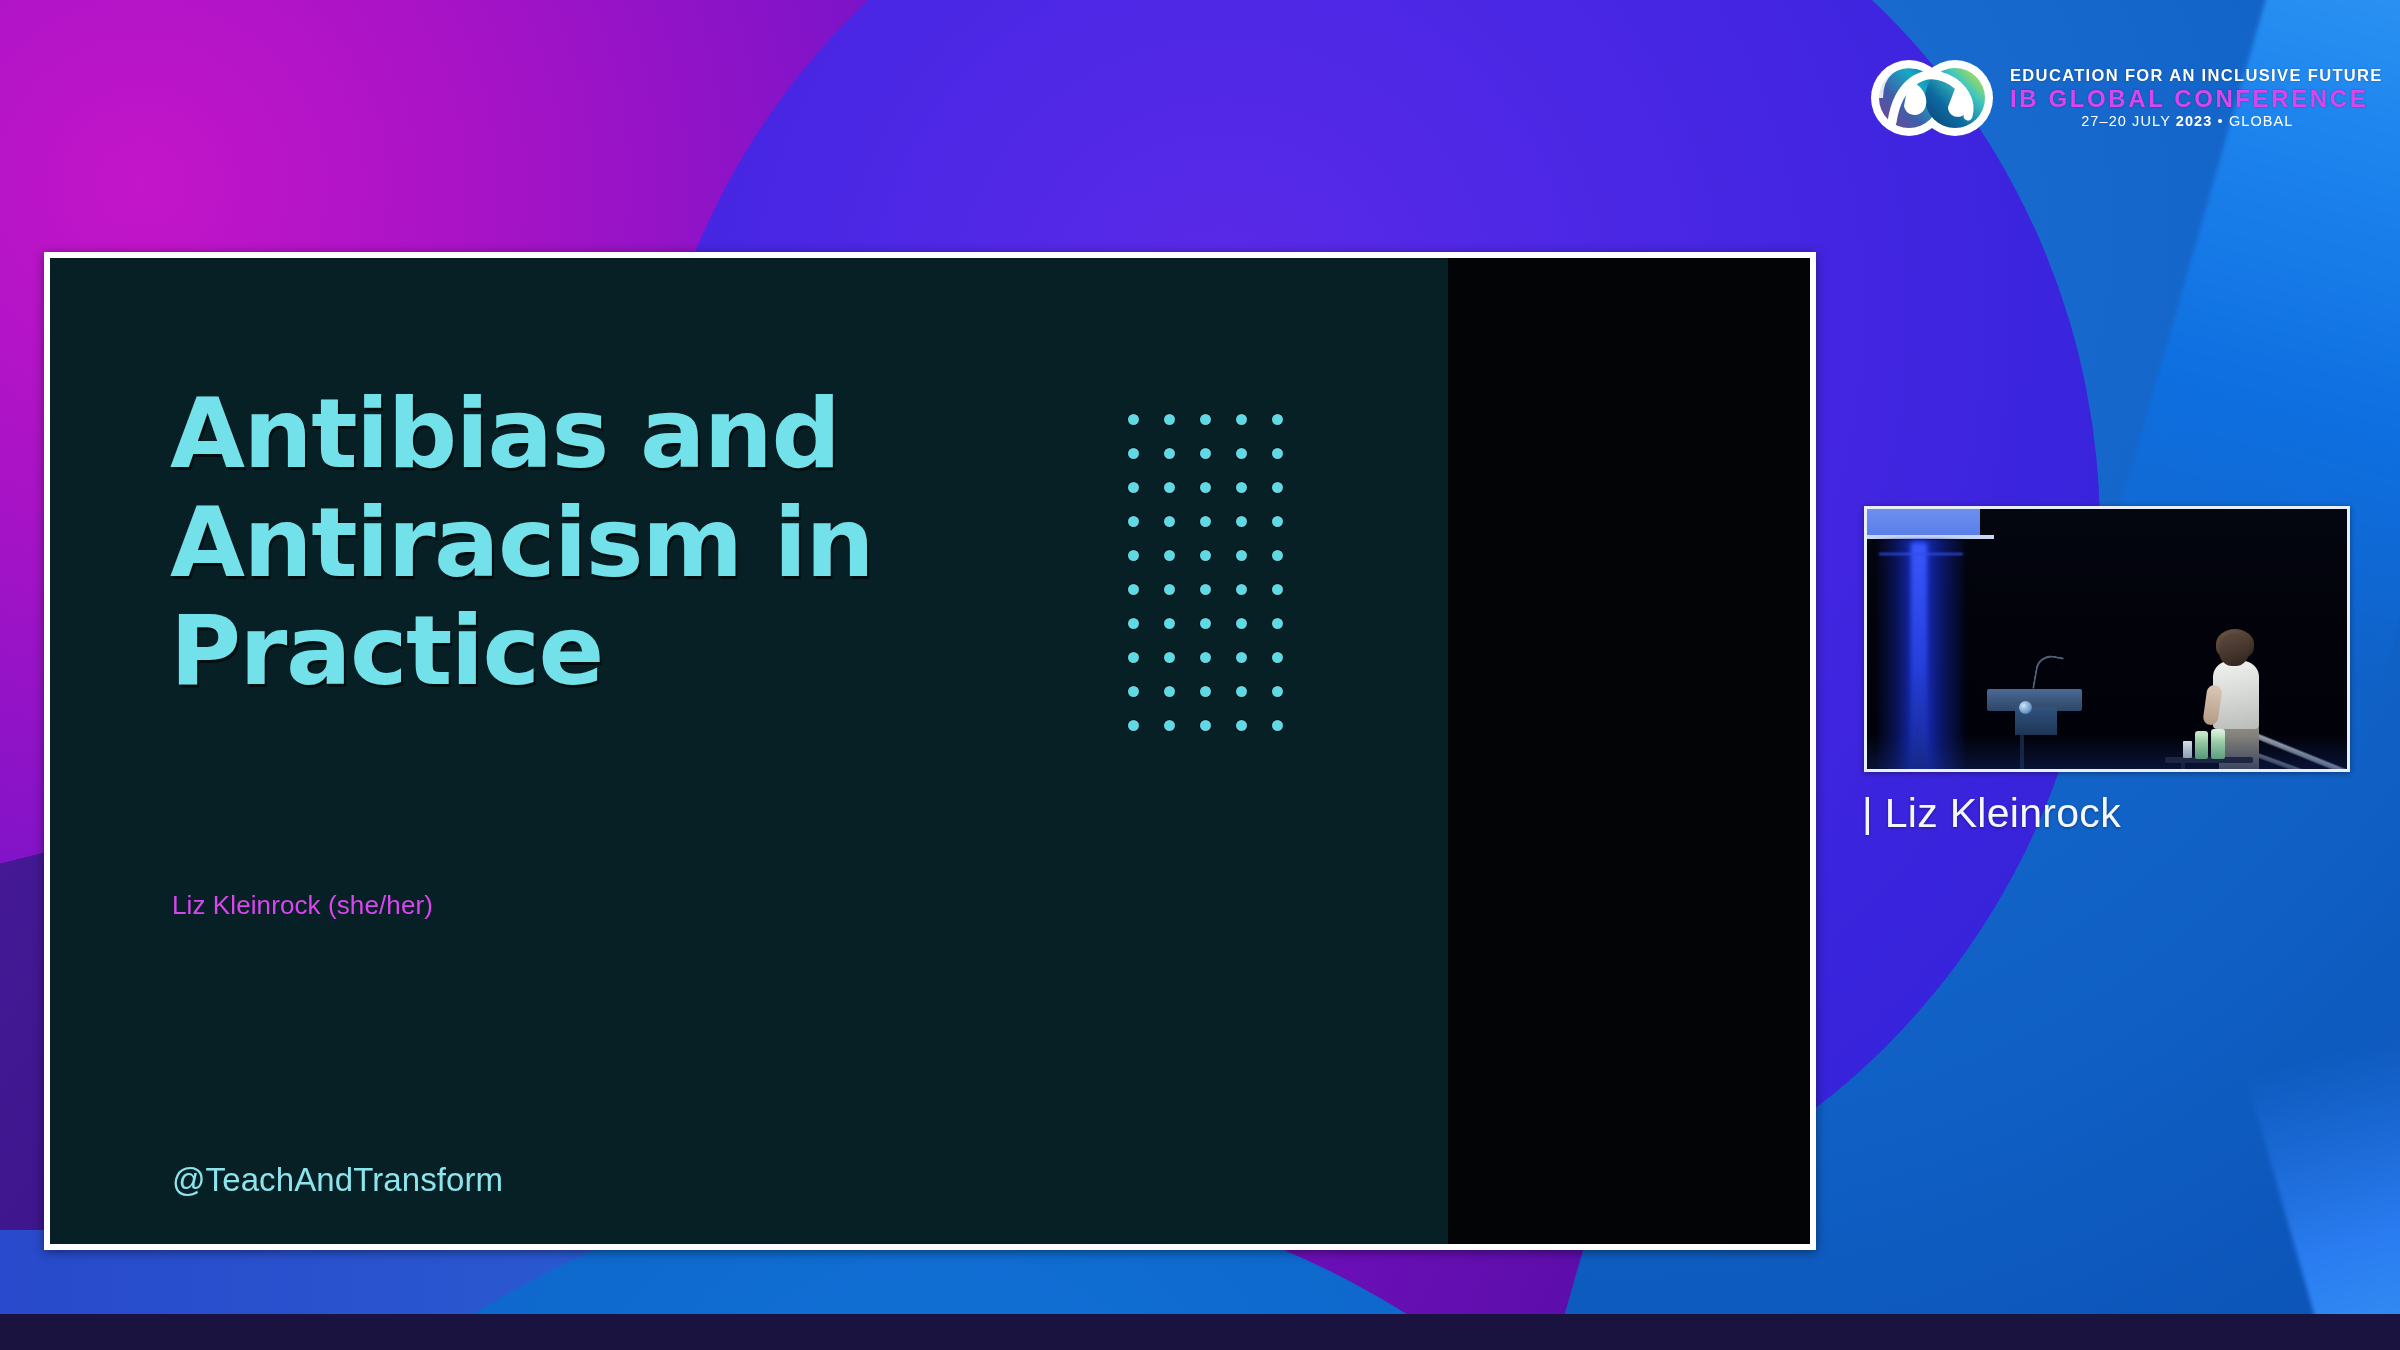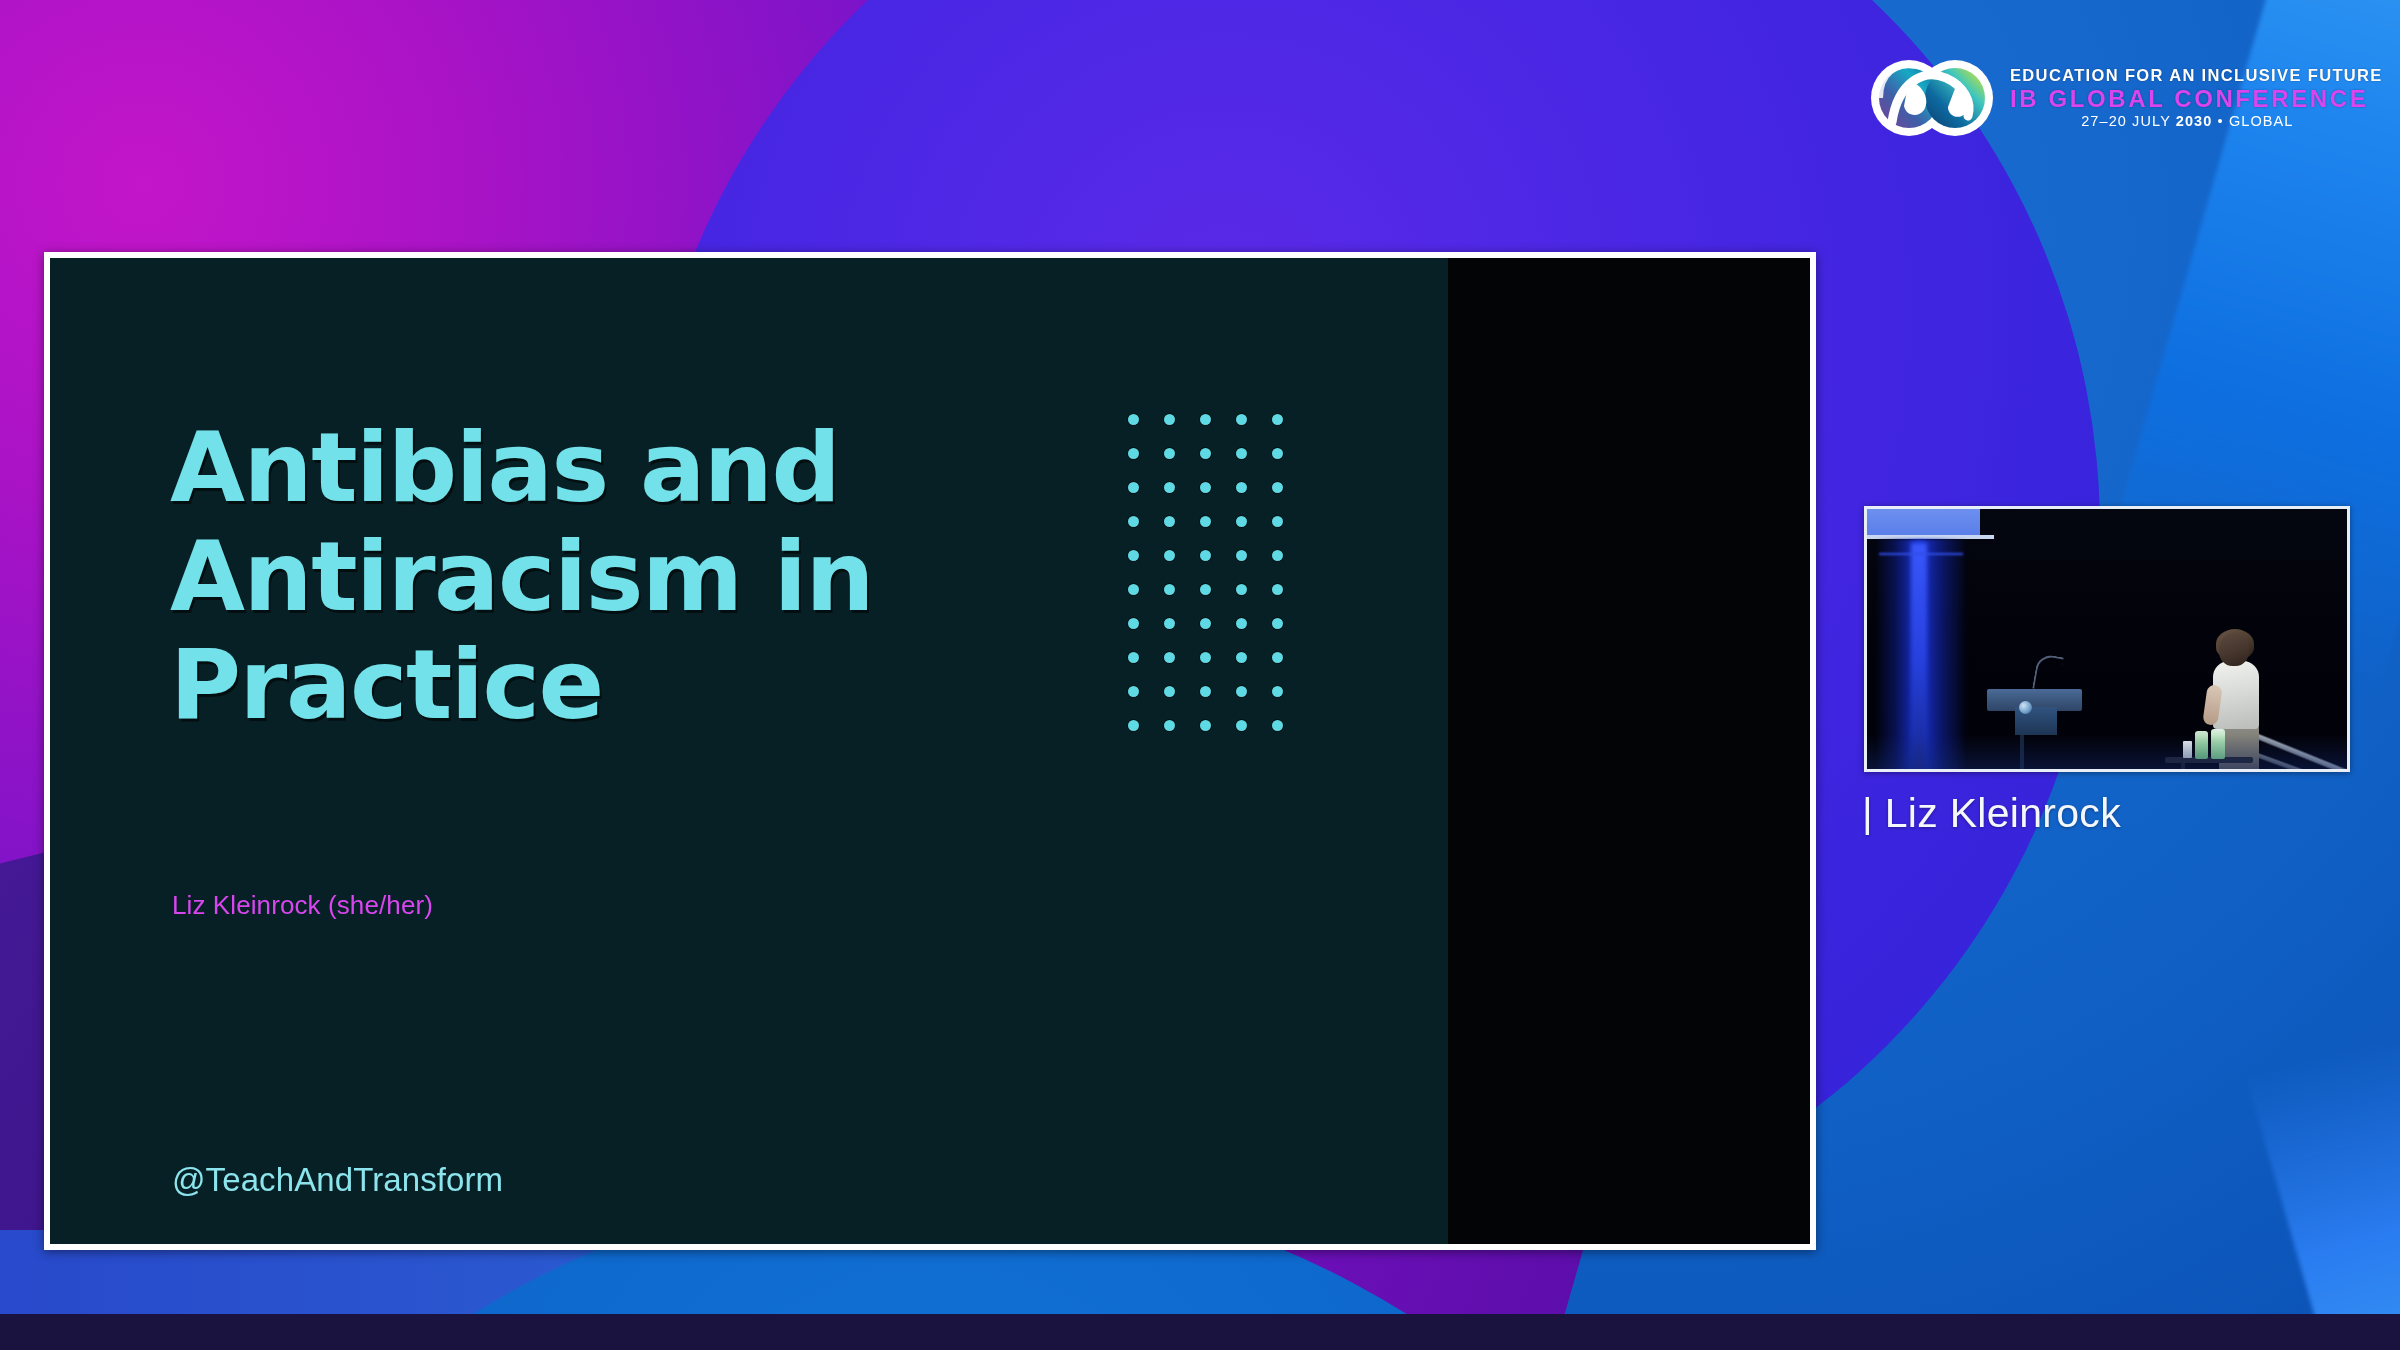--- a/index.html
+++ b/index.html
@@ -208,21 +208,20 @@
     position:absolute;
     left:120px; top:122px;
     width:1090px;
     font-family:"DejaVu Sans", sans-serif;
     font-weight:bold;
     font-size:97px;
     line-height:1.12;
     letter-spacing:-1.5px;
     color:#72e1e9;
     text-shadow:2px 3px 0 rgba(0,0,0,.55);
-    margin-top:34px;
   }
   .slide-subtitle {
     position:absolute;
     left:122px; top:632px;
     font-size:26px;
     color:#d946ef;
     letter-spacing:.1px;
   }
   .slide-handle {
     position:absolute;
@@ -427,21 +426,21 @@
         <path d="M24 70 C30 30 56 16 78 26 C96 34 104 50 100 64" fill="none" stroke="#ffffff" stroke-width="9" stroke-linecap="round"></path>
         <path d="M28 24 C44 58 76 72 98 58" fill="none" stroke="#ffffff" stroke-width="9" stroke-linecap="round" opacity="0"></path>
         <path d="M41 28 C56 34 62 48 56 58 C50 66 38 64 36 54" fill="#ffffff"></path>
         <path d="M88 34 C100 40 104 54 97 62 C90 68 80 64 80 55" fill="#ffffff"></path>
         <path d="M12 46 C12 22 28 10 48 14" fill="none" stroke="#ffffff" stroke-width="6" opacity=".85"></path>
       </g>
     </svg>
     <div class="logo-text">
       <div class="logo-l1">EDUCATION FOR AN INCLUSIVE FUTURE</div>
       <div class="logo-l2">IB GLOBAL CONFERENCE</div>
-      <div class="logo-l3"><span>27–20 JULY </span><b>2030</b><span> • </span><span>GLOBAL</span></div>
+      <div class="logo-l3"><span>27–20 JULY </span><b>2023</b><span> • </span><span>GLOBAL</span></div>
     </div>
   </div>
 
   <div class="slide-frame">
     <div class="slide-inner">
       <div class="slide-dark-panel"></div>
 
       <div class="slide-title">Antibias and Antiracism in Practice</div>
       <div class="slide-subtitle">Liz Kleinrock (she/her)</div>
       <div class="slide-handle">@TeachAndTransform</div>

